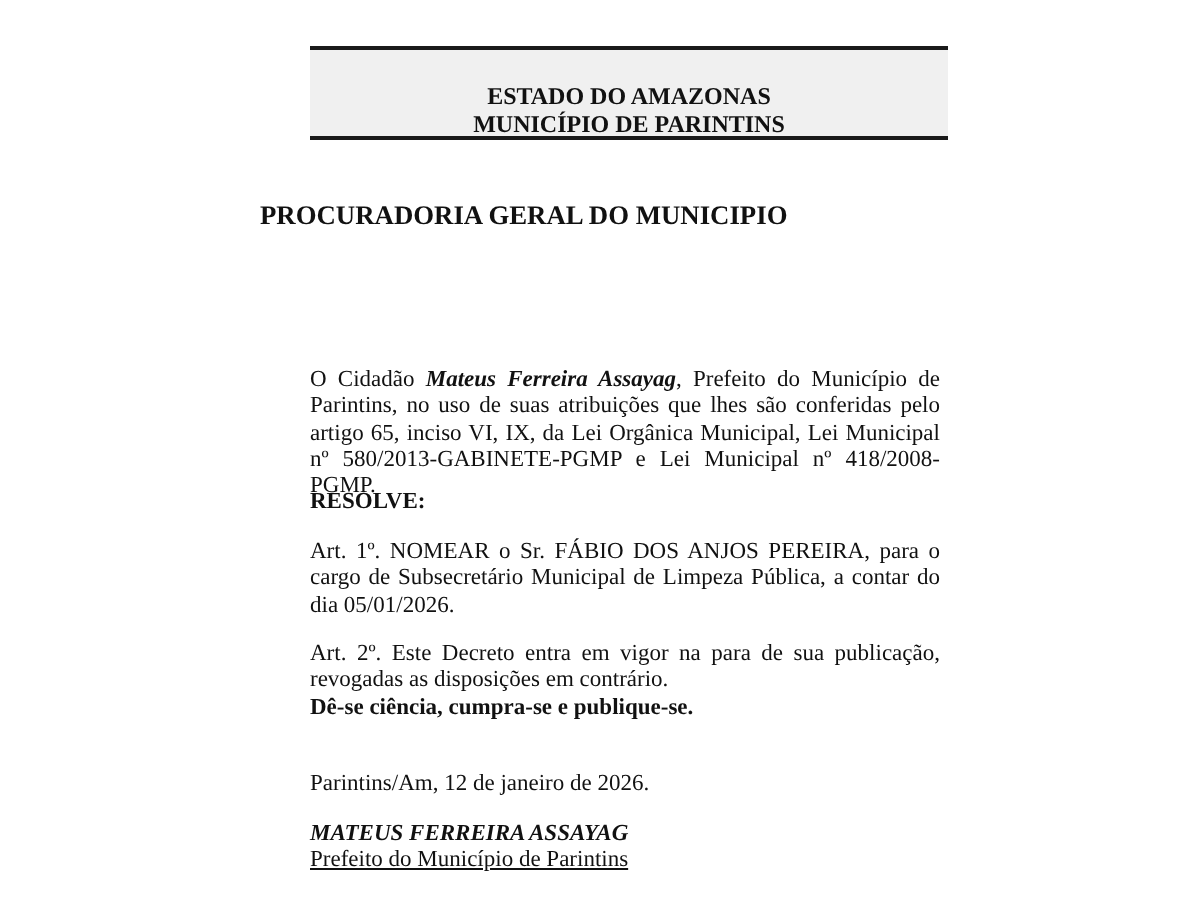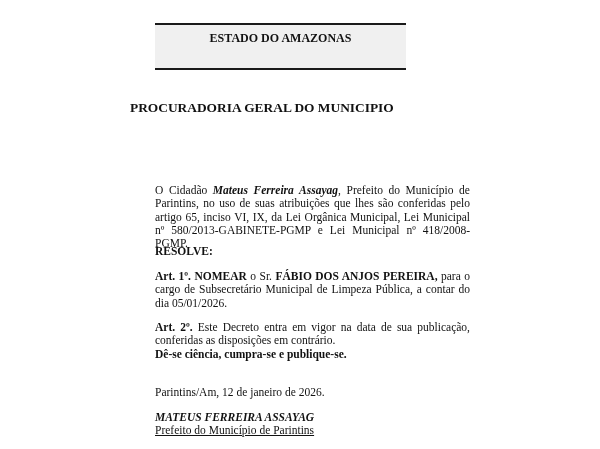--- a/index.html
+++ b/index.html
@@ -12,31 +12,31 @@
     height: 449px;
     position: relative;
     overflow: hidden;
     font-family: "Liberation Serif", "DejaVu Serif", serif;
     color: #111111;
   }
   .header-box {
     position: absolute;
     left: 155px;
     top: 23px;
-    width: 251px;
+    width: 319px;
     height: 47px;
     background: #f0f0f0;
     border-top: 2px solid #1a1a1a;
     border-bottom: 2px solid #1a1a1a;
     text-align: center;
     font-weight: bold;
     font-size: 12px;
     line-height: 14px;
     box-sizing: border-box;
-    padding-top: 6px;
+    padding-top: 16px;
   }
   .title-block {
     position: absolute;
     left: 130px;
     width: 340px;
     top: 100px;
     text-align: left;
     font-weight: bold;
     font-size: 13.4px;
     line-height: 15px;
@@ -50,40 +50,41 @@
   }
   .justify { text-align: justify; text-align-last: left; }
   .p-intro { top: 184px; }
   .p-resolve { top: 245px; font-weight: bold; }
   .p-art1 { top: 270px; }
   .p-art2 { top: 321px; }
   .p-ciencia { top: 348px; font-weight: bold; }
   .p-date { top: 386px; }
   .p-sig-name { top: 411px; font-weight: bold; font-style: italic; }
   .p-sig-role { top: 424px; text-decoration: underline; }
-  b { font-weight: bold; }
+  b { font-weight: normal; }
   .bi { font-weight: bold; font-style: italic; }
 </style>
 </head>
 <body>
 
 <div class="header-box">
   <div>ESTADO DO AMAZONAS</div>
+  <div>MUNICÍPIO DE PARINTINS</div>
 </div>
 
 <div class="title-block">
   <div>PROCURADORIA GERAL DO MUNICIPIO</div>
 </div>
 
 <div class="body-text justify p-intro"><span>O Cidadão </span><span class="bi">Mateus Ferreira Assayag</span><span>, Prefeito do Município de Parintins, no uso de suas atribuições que lhes são conferidas pelo artigo 65, inciso VI, IX, da Lei Orgânica Municipal, Lei Municipal nº 580/2013-GABINETE-PGMP e Lei Municipal nº 418/2008-PGMP.</span></div>
 
 <div class="body-text p-resolve">RESOLVE:</div>
 
 <div class="body-text justify p-art1"><b>Art. 1º.</b> <b>NOMEAR</b><span> o Sr. </span><b>FÁBIO DOS ANJOS PEREIRA,</b><span> para o cargo de Subsecretário Municipal de Limpeza Pública, a contar do dia 05/01/2026.</span></div>
 
-<div class="body-text justify p-art2"><b>Art. 2º.</b><span> Este Decreto entra em vigor na data de sua publicação, conferidas as disposições em contrário.</span></div>
+<div class="body-text justify p-art2"><b>Art. 2º.</b><span> Este Decreto entra em vigor na para de sua publicação, revogadas as disposições em contrário.</span></div>
 
 <div class="body-text p-ciencia">Dê-se ciência, cumpra-se e publique-se.</div>
 
 <div class="body-text p-date">Parintins/Am, 12 de janeiro de 2026.</div>
 
 <div class="body-text p-sig-name">MATEUS FERREIRA ASSAYAG</div>
 <div class="body-text p-sig-role">Prefeito do Município de Parintins</div>
 
 </body></html>

